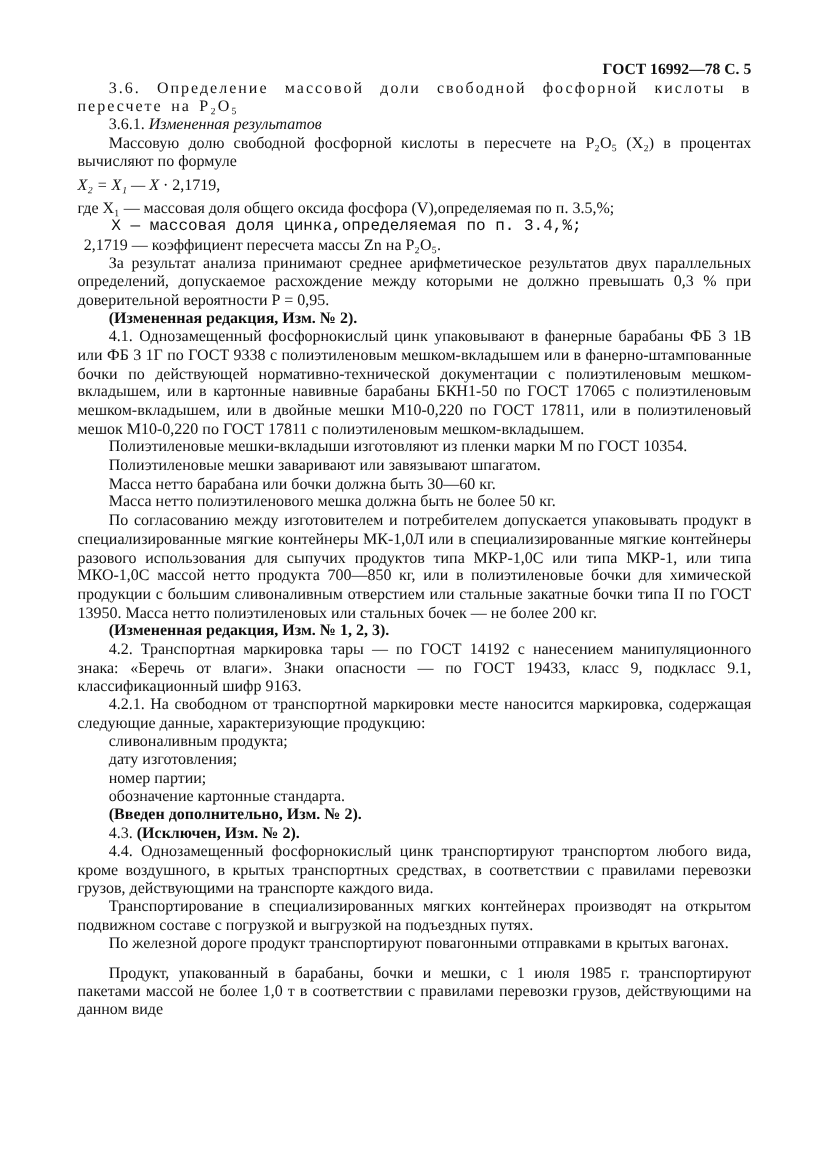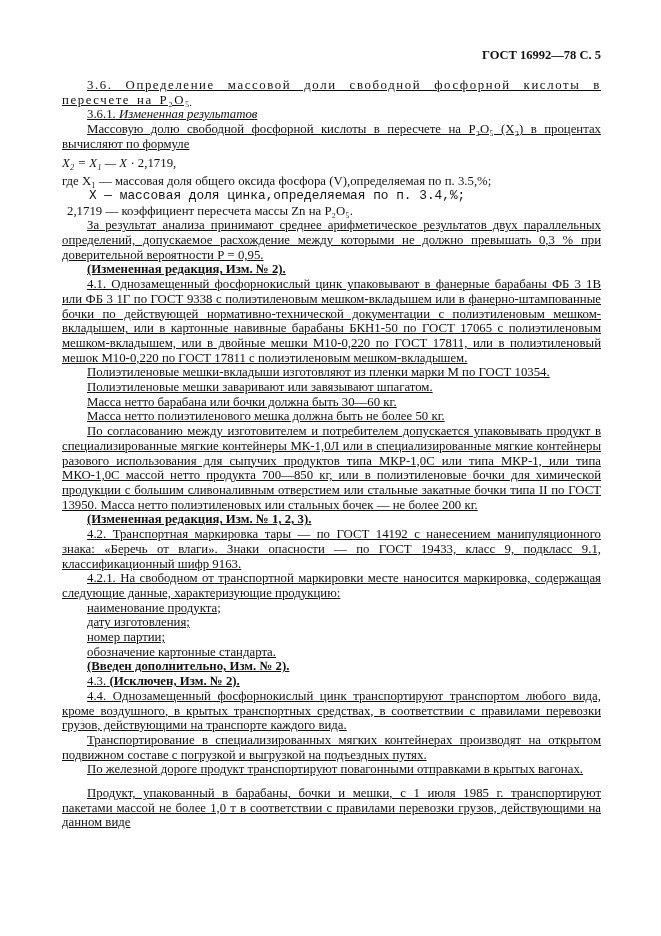--- a/index.html
+++ b/index.html
@@ -12,28 +12,27 @@
     background: #ffffff;
     color: #111111;
     font-family: "Liberation Serif", "DejaVu Serif", serif;
     font-size: 12.8px;
     overflow: hidden;
   }
   .hdr {
     text-align: right;
     font-weight: 700;
     font-size: 12.5px;
-    margin-bottom: 15px;
   }
   .body p {
     margin: 0;
     text-align: justify;
     line-height: 14.7px;
   }
-  .i  { text-indent: 25px; text-decoration: underline; }
+  .i  { text-indent: 25px; }
   .b  { font-weight: 700; }
   .it { font-style: italic; }
   .sp { letter-spacing: 1.6px; word-spacing: 2px; }
   .f  { text-align: center; text-indent: 0; margin: 4px 0 4px 0 !important; }
   .w2 { padding-left: 27px; font-family: Liberation Mono, monospace; }
   .w3 { padding-left: 5px; }
   .h4 { text-align: center; text-indent: 0; margin: 10px 0 9px 0 !important; font-size: 13px; }
   .gap { margin-top: 9px !important; }
 </style>
 </head>
@@ -73,21 +72,21 @@
 
     <p class="i">По согласованию между изготовителем и потребителем допускается упаковывать продукт в специализированные мягкие контейнеры МК-1,0Л или в специализированные мягкие контейнеры разового использования для сыпучих продуктов типа МКР-1,0С или типа МКР-1, или типа МКО-1,0С массой нетто продукта 700—850 кг, или в полиэтиленовые бочки для химической продукции с большим сливоналивным отверстием или стальные закатные бочки типа II по ГОСТ 13950. Масса нетто полиэтиленовых или стальных бочек — не более 200 кг.</p>
 
     <p class="i b">(Измененная редакция, Изм. № 1, 2, 3).</p>
 
     <p class="i">4.2. Транспортная маркировка тары — по ГОСТ 14192 с нанесением манипуляционного знака: «Беречь от влаги». Знаки опасности — по ГОСТ 19433, класс 9, подкласс 9.1, классификационный шифр 9163.</p>
 
 
     <p class="i">4.2.1. На свободном от транспортной маркировки месте наносится маркировка, содержащая следующие данные, характеризующие продукцию:</p>
 
-    <p class="i">наименование продукта;</p>
+    <p class="i">сливоналивным продукта;</p>
     <p class="i">дату изготовления;</p>
     <p class="i">номер партии;</p>
     <p class="i">обозначение картонные стандарта.</p>
 
     <p class="i b">(Введен дополнительно, Изм. № 2).</p>
 
     <p class="i"><span>4.3.</span> <span class="b">(Исключен, Изм. № 2).</span></p>
 
     <p class="i">4.4. Однозамещенный фосфорнокислый цинк транспортируют транспортом любого вида, кроме воздушного, в крытых транспортных средствах, в соответствии с правилами перевозки грузов, действующими на транспорте каждого вида.</p>
 

